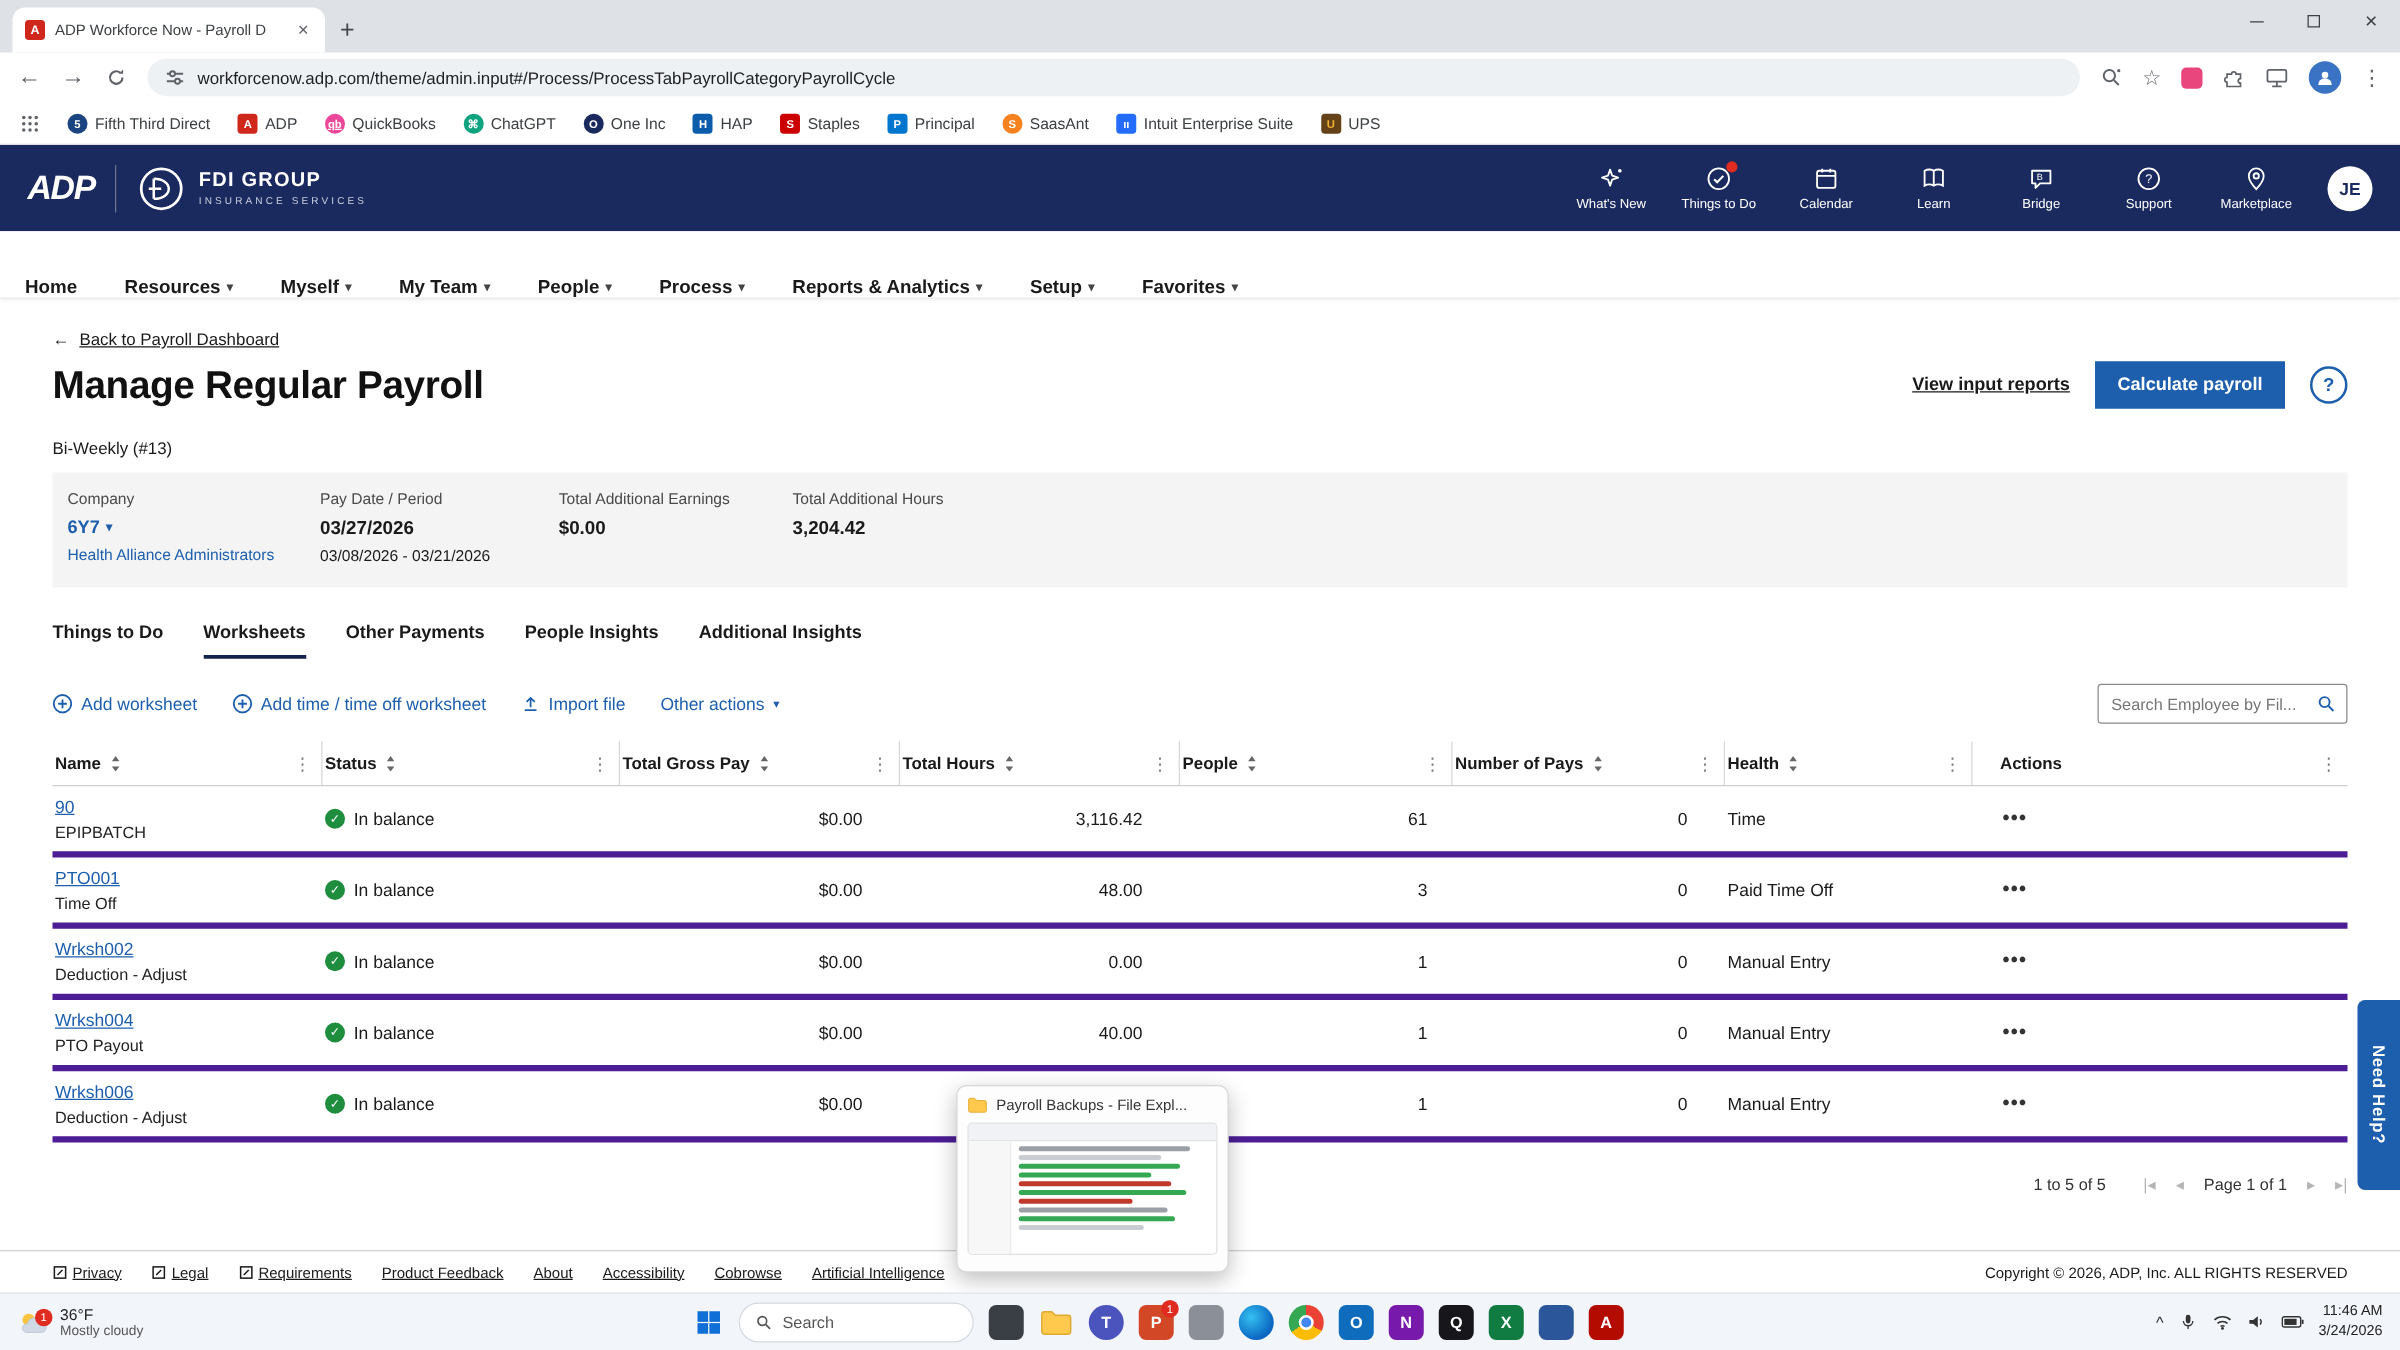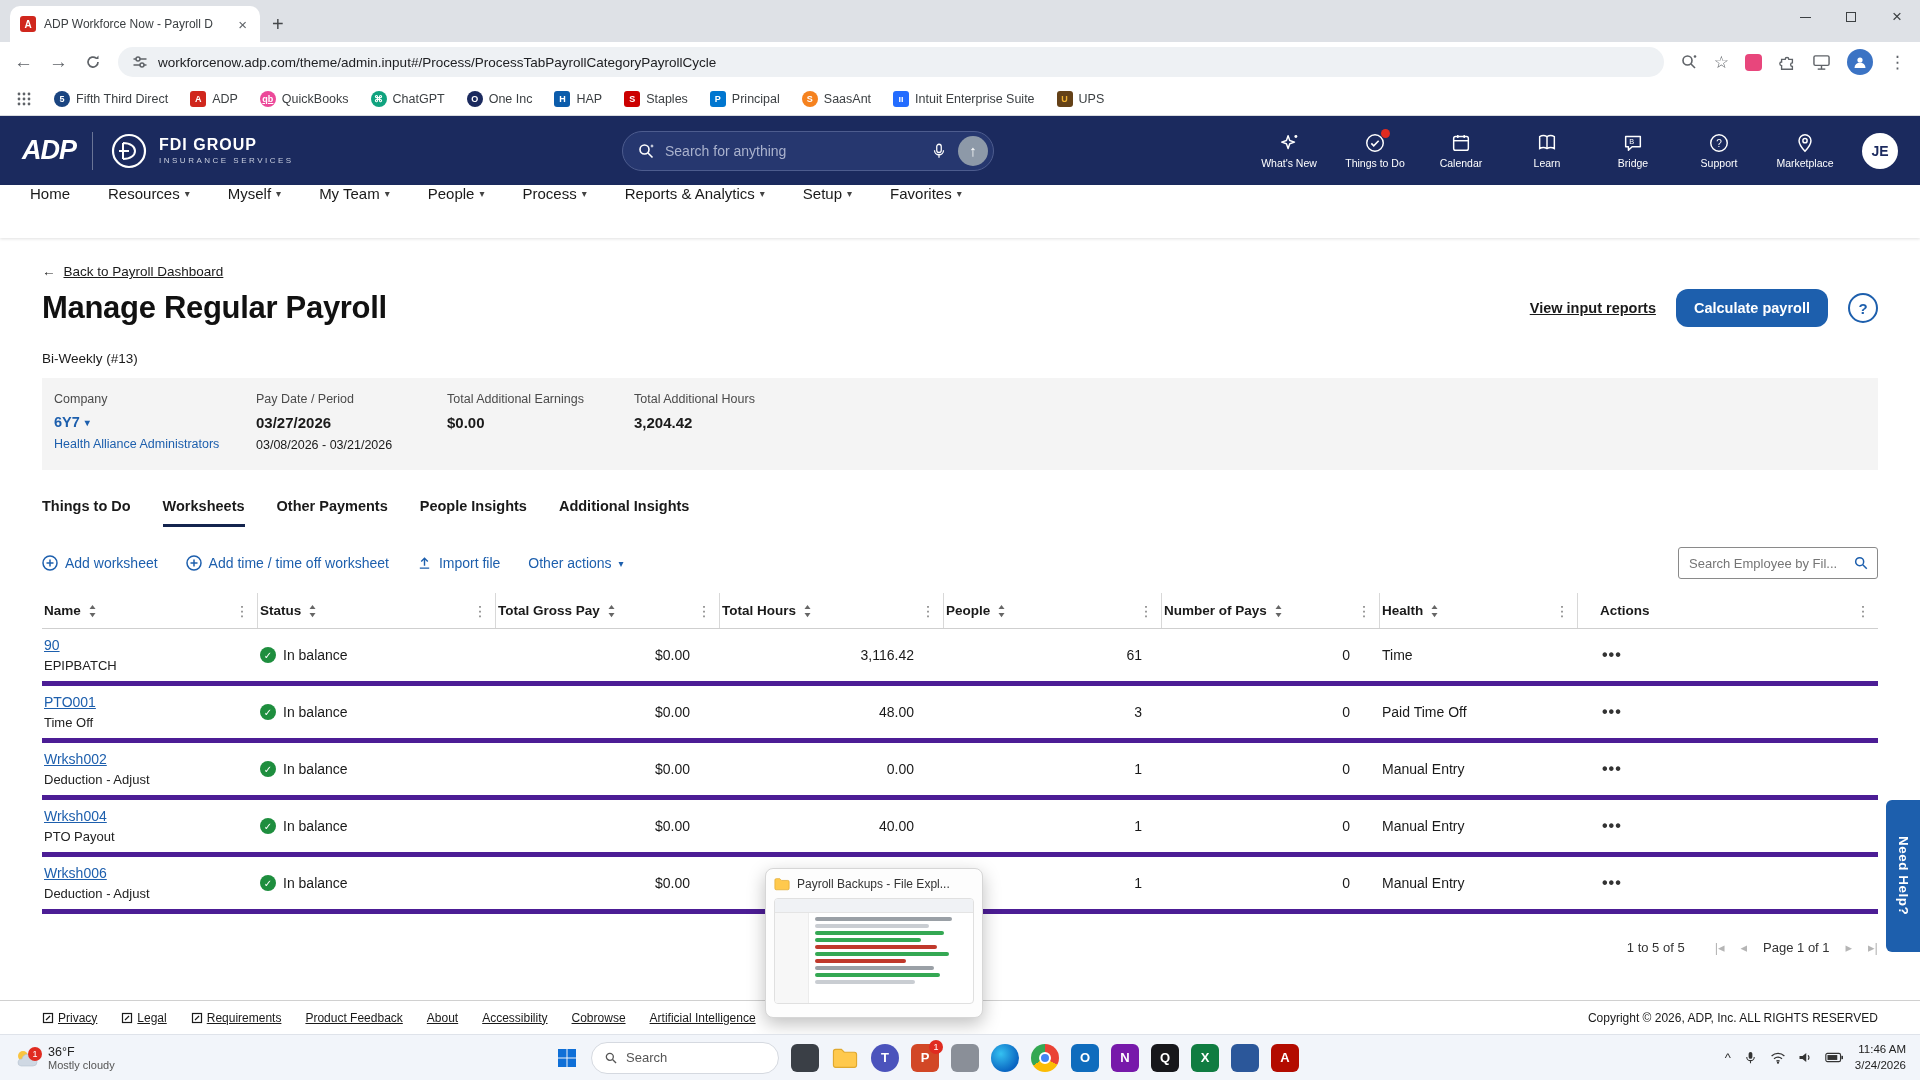--- a/index.html
+++ b/index.html
@@ -50,34 +50,34 @@
   .go-circle { width:30px; height:30px; border-radius:50%; background:#8d99a8; color:#fff; display:flex; align-items:center;
                justify-content:center; font-size:15px; flex:none; }
   .hdr-icons { margin-left:auto; display:flex; align-items:center; gap:24px; }
   .hicon-item { display:flex; flex-direction:column; align-items:center; gap:3px; color:#fff; position:relative; width:62px; }
   .hicon-item span.lbl { font-size:10.5px; white-space:nowrap; }
   .red-dot { position:absolute; top:-3px; right:16px; width:9px; height:9px; background:#e02b20; border-radius:50%; }
   .avatar { width:36px; height:36px; border-radius:50%; background:#fff; color:#1b2a5e; font-weight:bold; font-size:14px;
             display:flex; align-items:center; justify-content:center; margin-left:26px; }
 
   
-  .main-nav { height:53px; background:#fff; box-shadow:0 1px 3px rgba(0,0,0,.12); display:flex; align-items:flex-start;
-              gap:38px; padding:0 30px; position:relative; z-index:2; }
+  .main-nav { height:53px; background:#fff; box-shadow:0 1px 3px rgba(0,0,0,.12); display:flex; align-items:flex-end;
+              gap:38px; padding:0 20px; position:relative; z-index:2;font-weight:bold; }
   .nav-item { font-size:15px; color:#1a1a1a; display:flex; align-items:center; gap:5px; }
   .caret { font-size:10px; color:#444; }
 
   
   .content { padding:0 42px; }
   .back-row { margin-top:26px; display:flex; align-items:center; gap:8px; font-size:13.5px; }
   .back-row .lbl { text-decoration:underline; color:#1a1a1a; }
   .title-row { margin-top:10px; display:flex; align-items:center; }
   h1 { font-size:31px; font-weight:bold; color:#111; letter-spacing:-.3px; }
   .title-right { margin-left:auto; display:flex; align-items:center; gap:20px; }
   .view-reports { font-size:14.5px; font-weight:bold; text-decoration:underline; color:#1a1a1a; }
-  .calc-btn { background:#1d5fad; color:#fff; font-size:14.5px; font-weight:bold; border:none; border-radius:12px;
+  .calc-btn { background:#1d5fad; color:#fff; font-size:14.5px; font-weight:bold; border:none; border-radius:0;
               padding:11px 18px; font-family:inherit; }
   .help-circle { width:30px; height:30px; border-radius:50%; border:2px solid #1d5fad; color:#1d5fad; font-weight:bold;
                  font-size:15px; display:flex; align-items:center; justify-content:center; }
   .cycle { margin-top:24px; font-size:13.5px; }
 
   .summary { margin-top:12px; background:#f4f4f4; display:flex; padding:14px 12px 18px; }
   .sum-col { }
   .sum-col.c1 { width:202px; } .sum-col.c2 { width:191px; } .sum-col.c3 { width:187px; }
   .sum-label { font-size:12.5px; color:#4a4a4a; }
   .sum-value { font-size:15px; font-weight:bold; margin-top:8px; }
@@ -298,33 +298,20 @@
   <div class="fdi-logo">
     <svg width="40" height="40" viewBox="0 0 40 40">
       <circle cx="20" cy="20" r="16" fill="none" stroke="#fff" stroke-width="2.2"></circle>
       <path d="M14 12v16 M14 12c8 0 12 4 12 8s-4 8-12 8 M10 20h10" fill="none" stroke="#fff" stroke-width="2"></path>
     </svg>
     <div>
       <div class="fdi-name">FDI GROUP</div>
       <div class="fdi-tag">INSURANCE SERVICES</div>
     </div>
   </div>
-  <div class="hdr-search">
-    <svg width="18" height="18" viewBox="0 0 18 18">
-      <circle cx="7.5" cy="7.5" r="4.5" fill="none" stroke="#fff" stroke-width="1.6"></circle>
-      <line x1="11" y1="11" x2="15.5" y2="15.5" stroke="#fff" stroke-width="1.6"></line>
-      <path d="M15 2l.6 1.4L17 4l-1.4.6L15 6l-.6-1.4L13 4l1.4-.6z" fill="#fff"></path>
-    </svg>
-    <input type="text" placeholder="Search for anything" style="">
-    <svg width="18" height="18" viewBox="0 0 24 24">
-      <path d="M12 3a3 3 0 0 1 3 3v5a3 3 0 0 1-6 0V6a3 3 0 0 1 3-3z" fill="none" stroke="#fff" stroke-width="1.7"></path>
-      <path d="M6 11a6 6 0 0 0 12 0 M12 17v4" fill="none" stroke="#fff" stroke-width="1.7"></path>
-    </svg>
-    <span class="go-circle">↑</span>
-  </div>
   <div class="hdr-icons">
     <div class="hicon-item">
       <svg width="22" height="22" viewBox="0 0 24 24">
         <path d="M11 4l1.8 5.2L18 11l-5.2 1.8L11 18l-1.8-5.2L4 11l5.2-1.8z" fill="none" stroke="#fff" stroke-width="1.6" stroke-linejoin="round"></path>
         <circle cx="19.5" cy="5" r="1.6" fill="#fff"></circle>
       </svg>
       <span class="lbl">What's New</span>
     </div>
     <div class="hicon-item">
       <span class="red-dot"></span>

